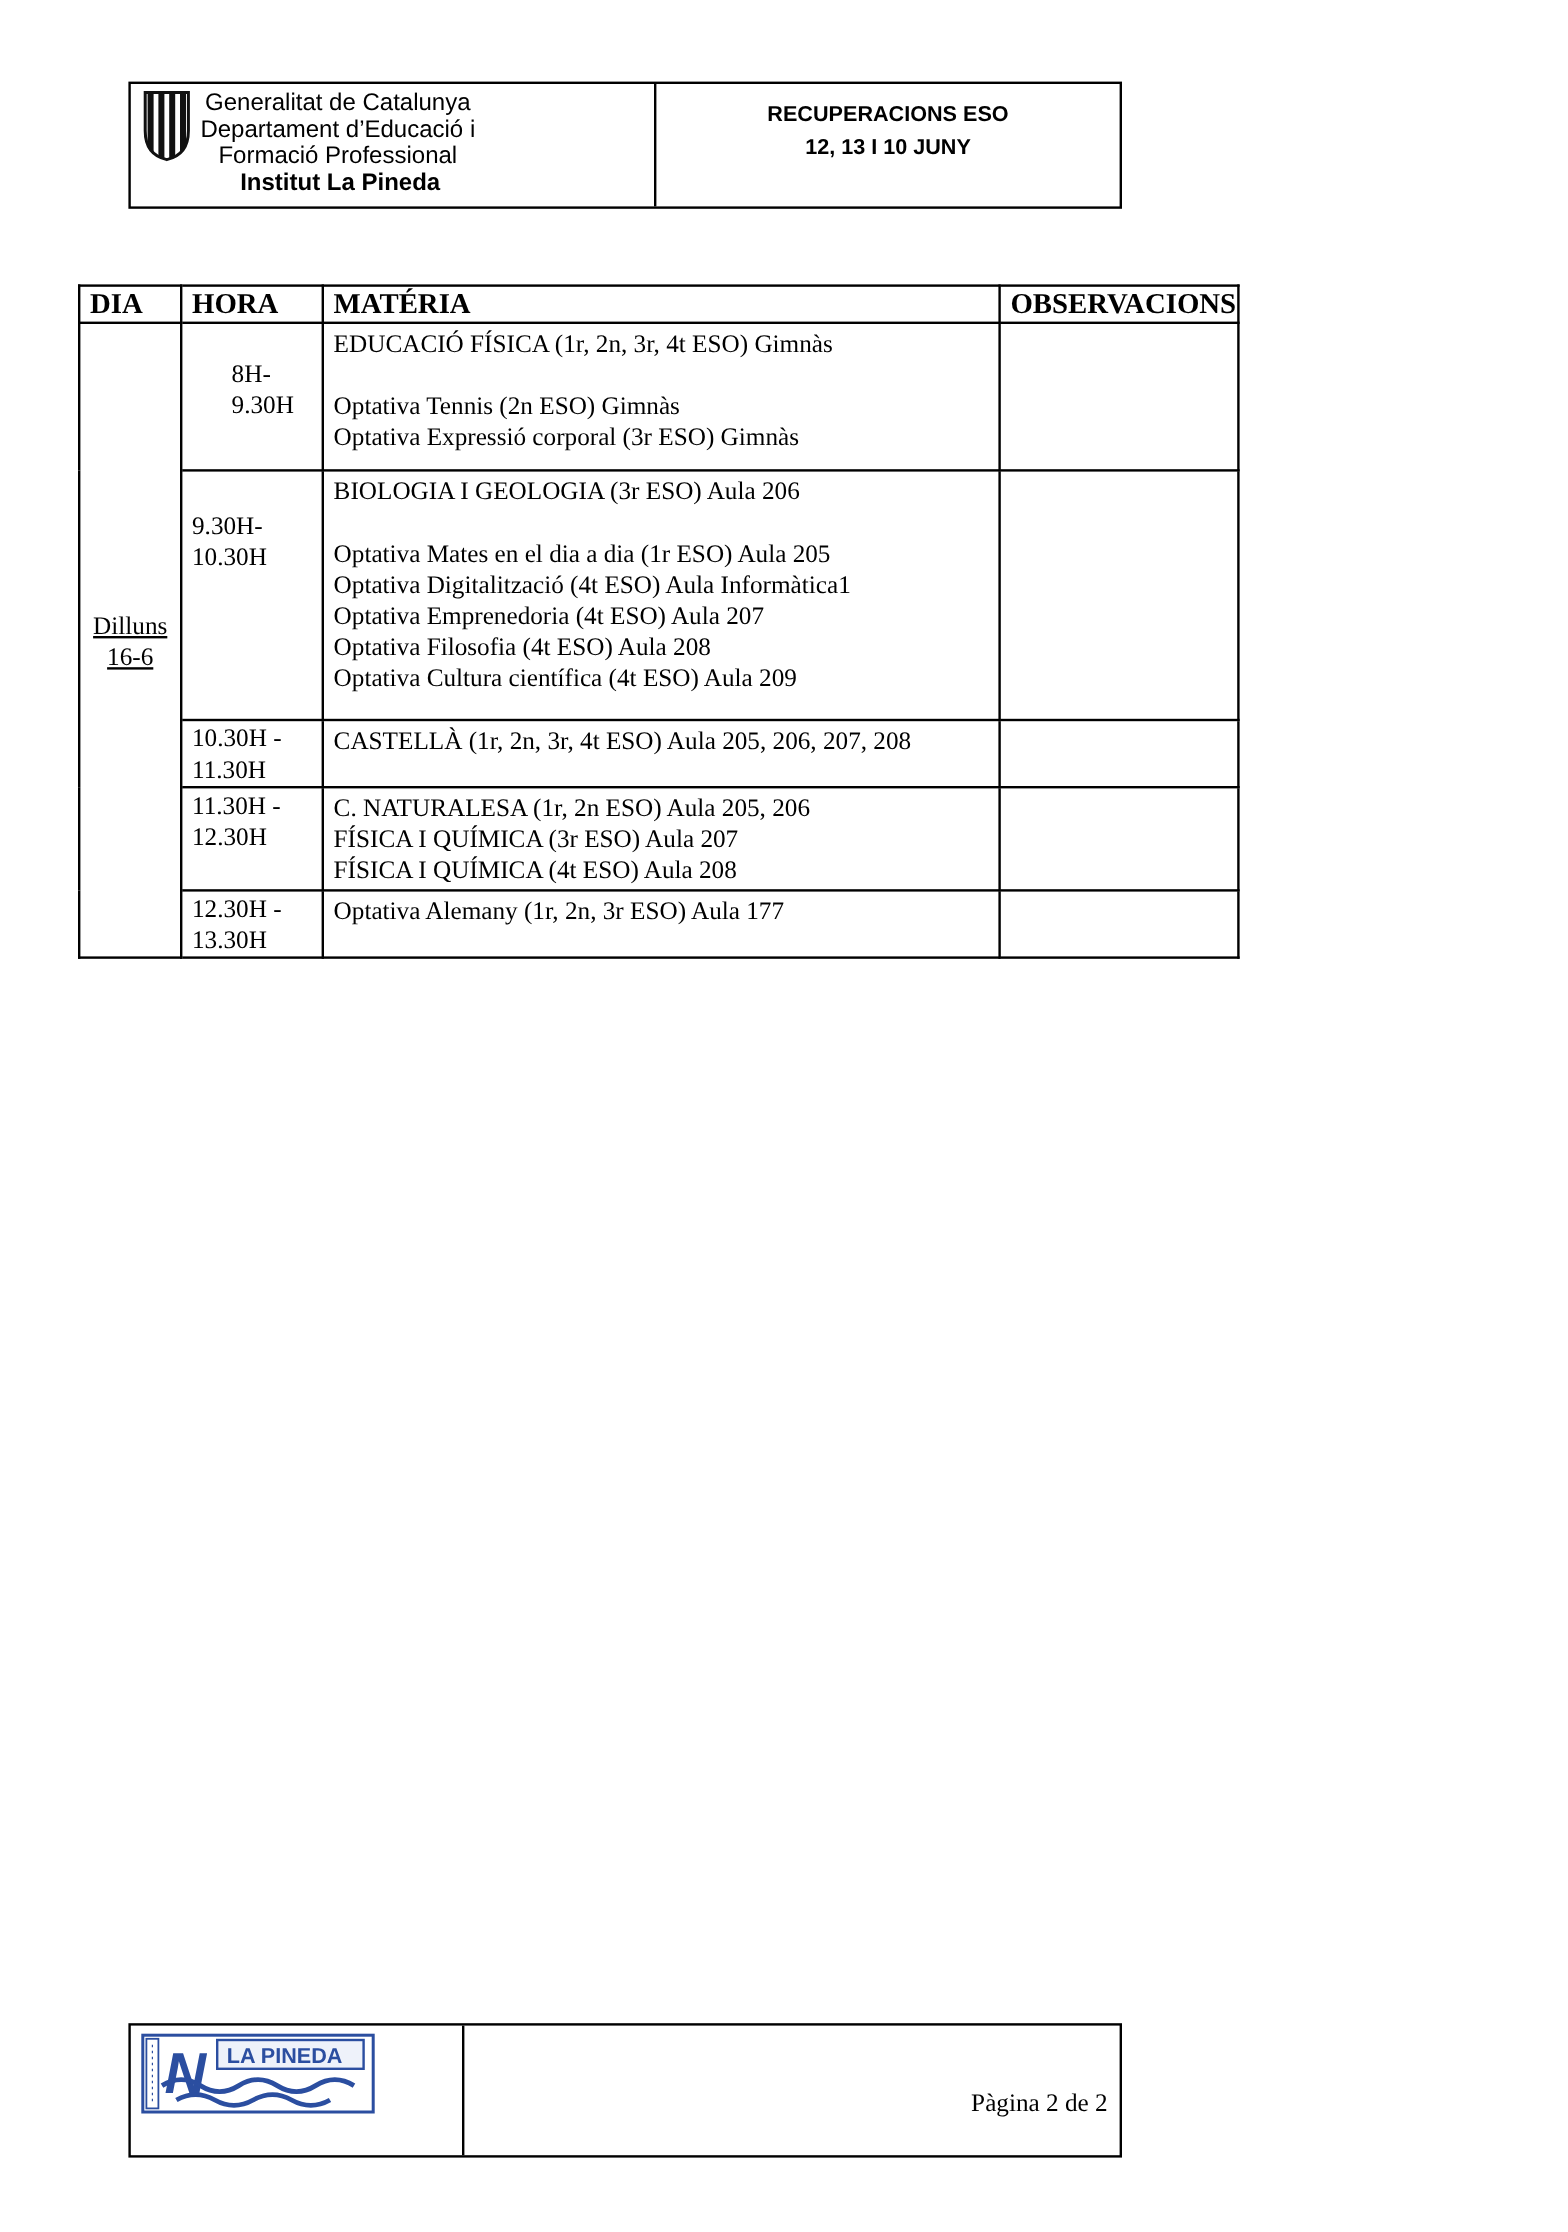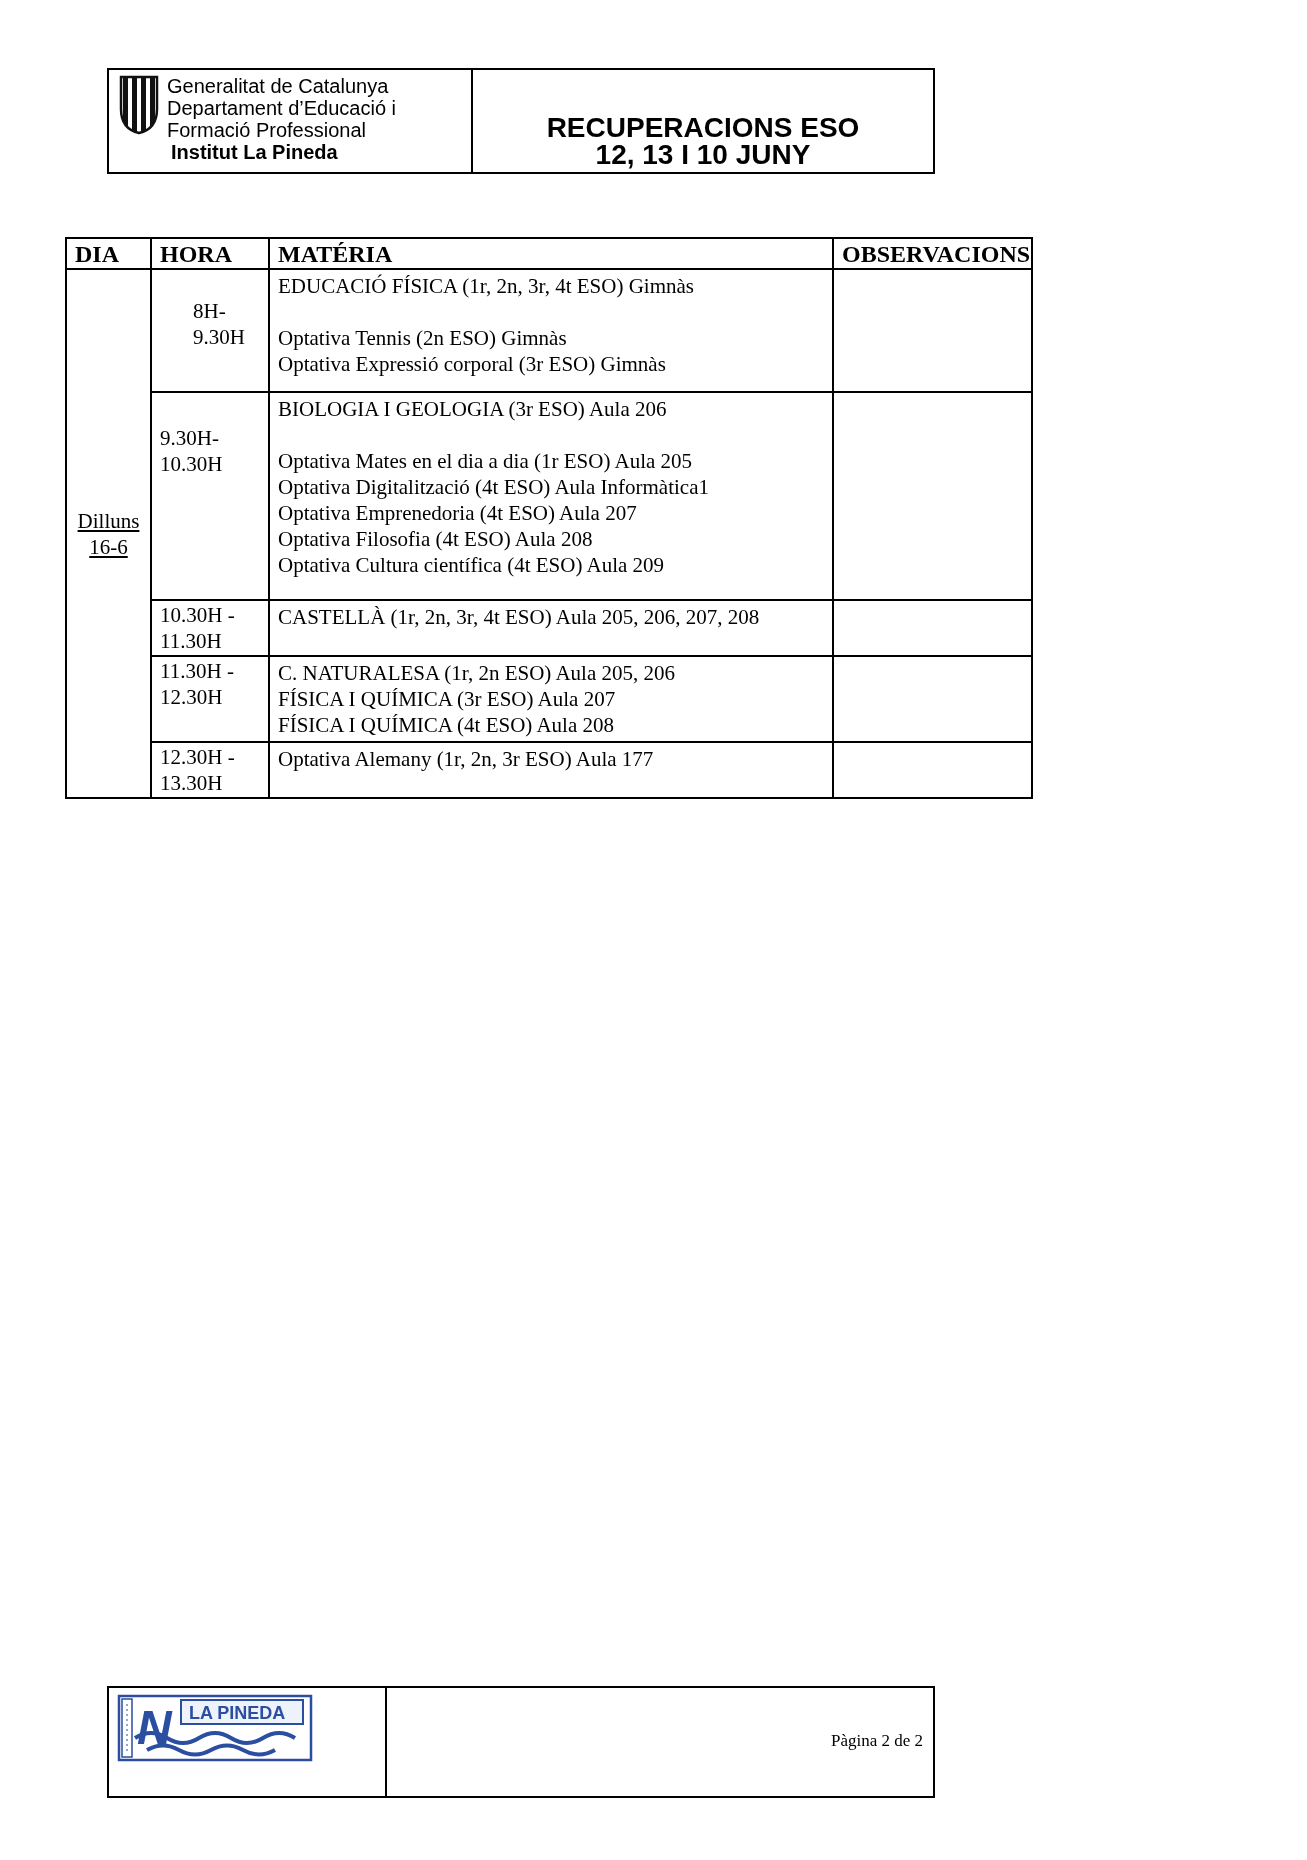--- a/index.html
+++ b/index.html
@@ -16,42 +16,42 @@
   .header-box {
     position: absolute;
     left: 107px; top: 68px;
     width: 828px; height: 106px;
     border: 2px solid #000;
     display: flex;
     box-sizing: border-box;
     font-family: "Liberation Sans", sans-serif;
   }
   .header-left {
-    width: 364px;
+    width: 438px;
     box-sizing: border-box;
     border-right: 2px solid #000;
     padding: 5px 8px 4px 8px;
     display: flex;
     align-items: flex-start;
+    text-align: center;
   }
   .gen-logo { width: 44px; height: 60px; margin-right: 6px; flex: 0 0 auto; }
   .org-block { font-size: 20px; line-height: 22px; }
   .org-line { white-space: nowrap; }
   .institute-line { font-weight: bold; margin-top: 2px; margin-left: 4px; white-space: nowrap; }
   .header-right {
     flex: 1;
     display: flex;
     flex-direction: column;
     align-items: center;
     padding-top: 12px;
     font-weight: bold;
-    font-size: 28px;
+    font-size: 18px;
     line-height: 27px;
     text-align: left;
-    margin-top: 32px;
   }
 
   
   table.schedule {
     position: absolute;
     left: 65px; top: 237px;
     width: 966px;
     border-collapse: collapse;
     table-layout: fixed;
     font-size: 21px;
@@ -97,24 +97,25 @@
   }
   .footer-left {
     width: 278px;
     box-sizing: border-box;
     border-right: 2px solid #000;
     padding: 6px 8px;
   }
   .footer-right {
     flex: 1;
     display: flex;
-    align-items: center;
+    align-items: flex-start;
     justify-content: flex-end;
     padding: 4px 10px 6px 4px;
-    font-size: 17px;
+    font-size: 21px;
+    margin-top: 48px;
   }
 </style>
 </head>
 <body>
 
 <div class="page">
 
   <div class="header-box">
     <div class="header-left">
       <span class="gen-logo">

